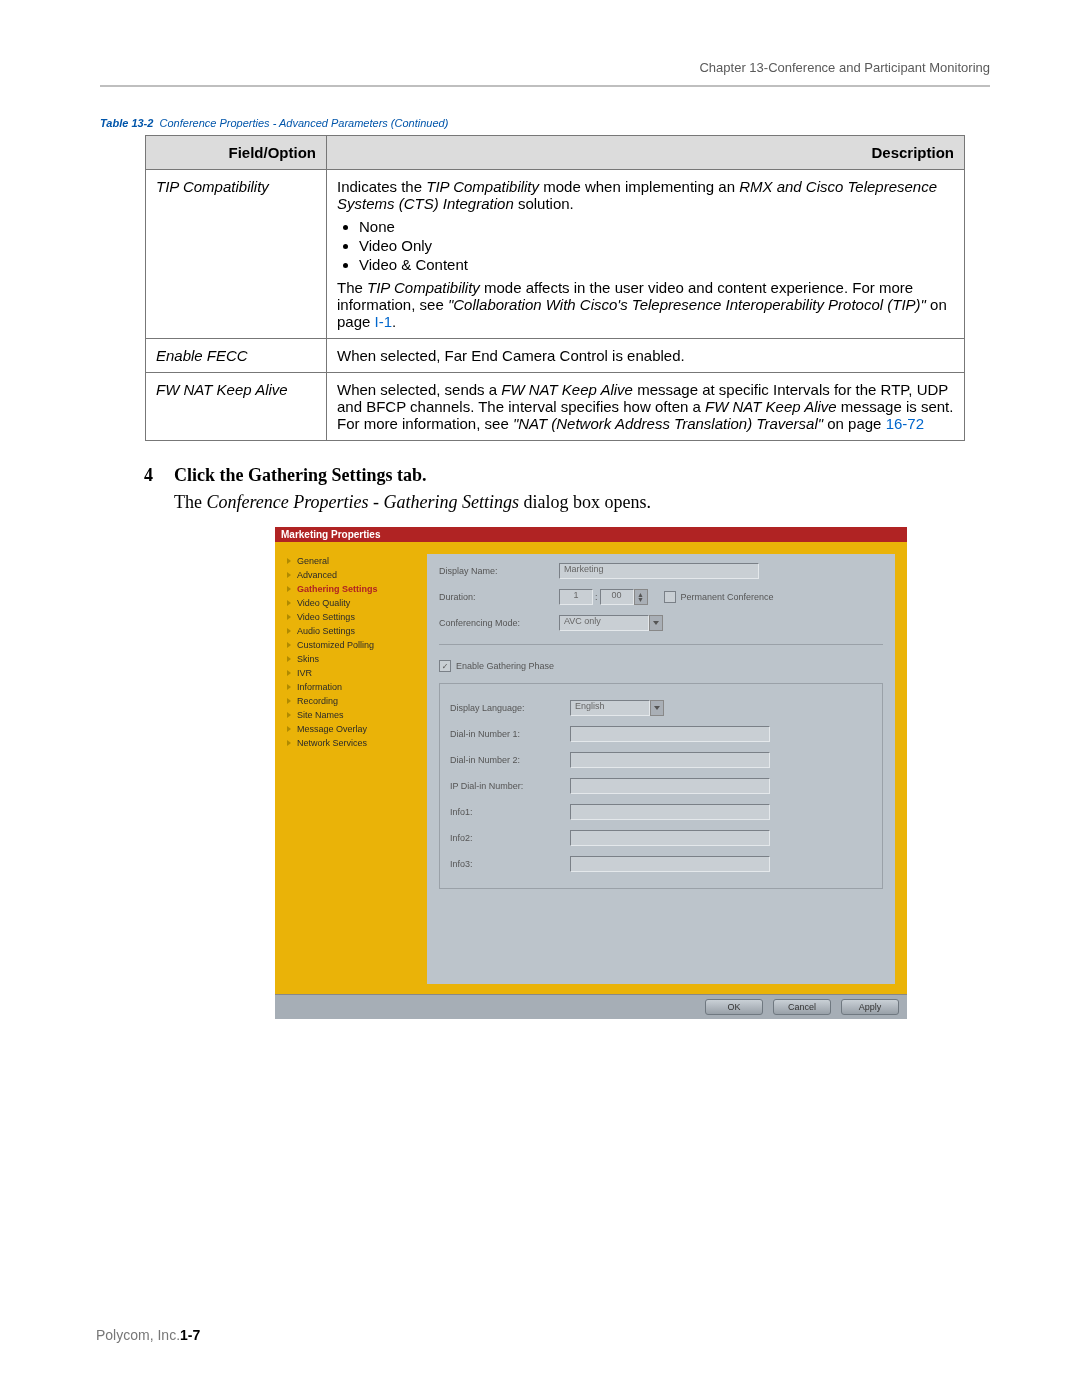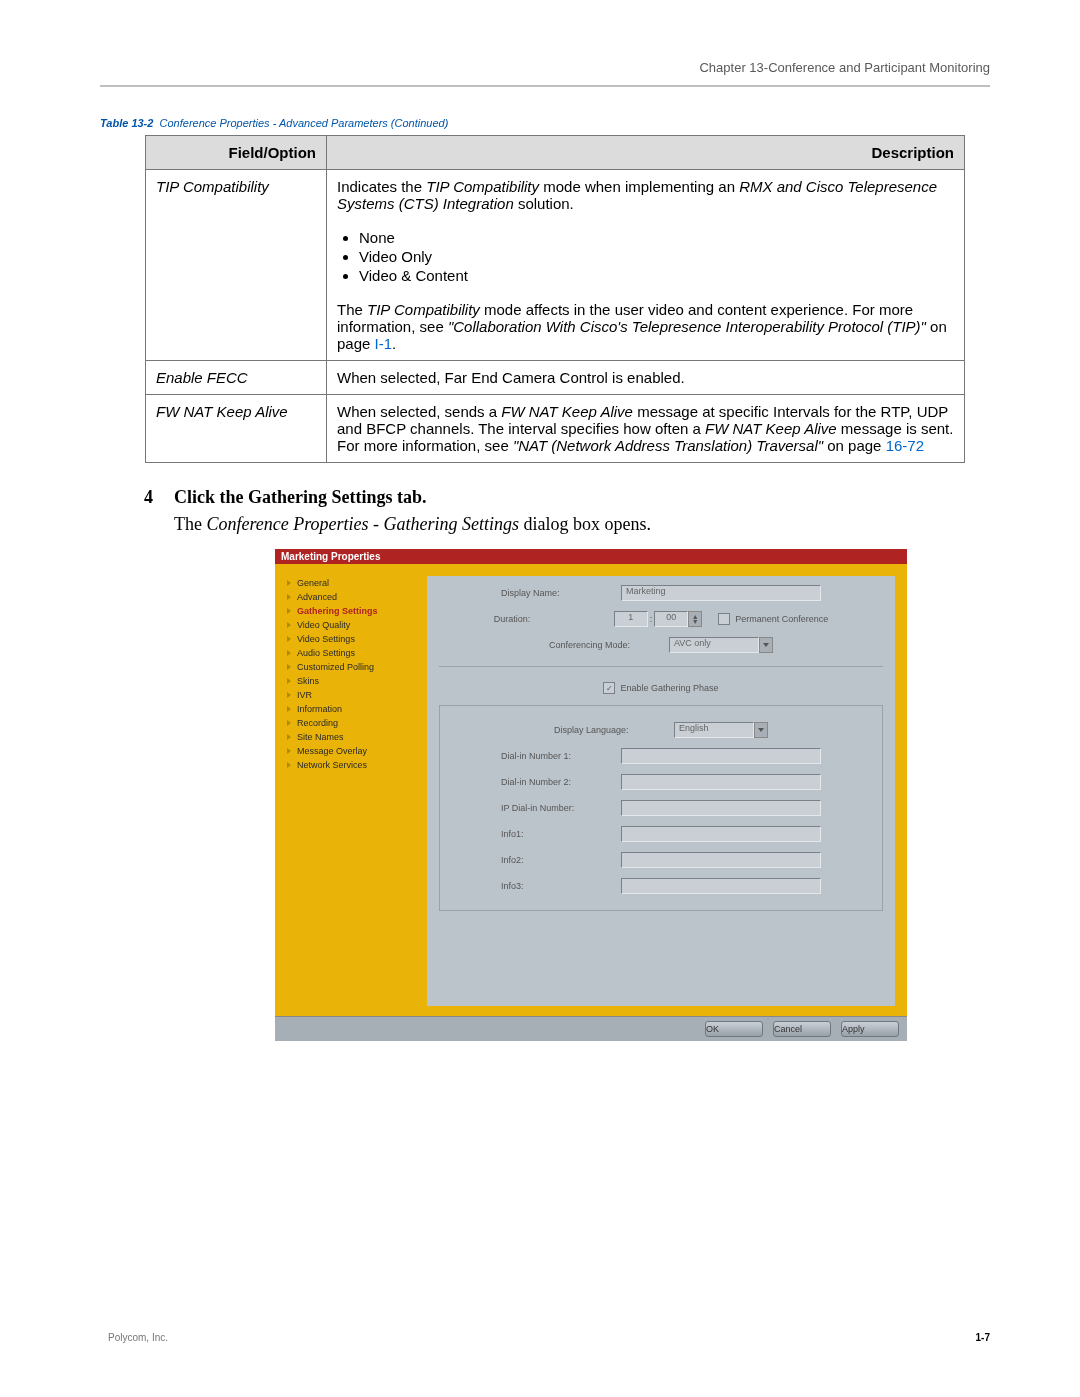--- a/index.html
+++ b/index.html
@@ -50,21 +50,21 @@
   table.props th {
     background: #dcdcdc;
     font-weight: bold;
     text-align: right;
   }
   table.props td.field {
     width: 160px;
     font-style: italic;
   }
   .bullets {
-    margin: 17px 0;
+    margin: 6px 0;
     padding-left: 22px;
   }
   .bullets li {
     margin: 2px 0;
   }
   .link { color: #0066cc; }
   .step-row {
     display: flex;
     margin: 24px 0 6px 44px;
     font-family: "Times New Roman", serif;
@@ -120,21 +120,21 @@
   .dlg-main {
     flex: 1;
     background: #bcc4cb;
     padding: 8px 12px;
     font-size: 9px;
     color: #555;
     display: flex;
     flex-direction: column;
     gap: 8px;
   }
-  .row { display: flex; align-items: center; height: 18px; justify-content: center; }
+  .row { display: flex; align-items: center; height: 18px; }
   .lbl { width: 120px; }
   .inp {
     background: #c9cfd4;
     border-left: 1px solid #7a8087;
     border-top: 1px solid #7a8087;
     border-right: 1px solid #e4e8eb;
     border-bottom: 1px solid #e4e8eb;
     height: 14px;
     font-size: 9px;
     padding: 0 4px;
@@ -156,35 +156,35 @@
   .dlg-buttons {
     background: #a6aeb6;
     border-top: 1px solid #888;
     padding: 4px 8px;
     display: flex;
     justify-content: flex-end;
     gap: 10px;
   }
   .btn {
     width: 56px;
+    text-align: center;
     font-size: 9px;
     padding: 2px 0;
     background: linear-gradient(#c9d0d6, #98a0a8);
     border: 1px solid #6f7880;
     border-radius: 3px;
     color: #333;
   }
   .footer {
     position: absolute;
     bottom: 54px;
-    left: 108px;
+    left: 96px;
     right: 90px;
     display: flex;
-    justify-content: space-between;
-    font-size: 10px;
+    font-size: 14px;
     color: #777;
   }
   .pagenum { font-weight: bold; color: #000; }
 </style>
 </head>
 <body>
 
 <div class="page">
 
   <div class="header">Chapter 13-Conference and Participant Monitoring</div>

